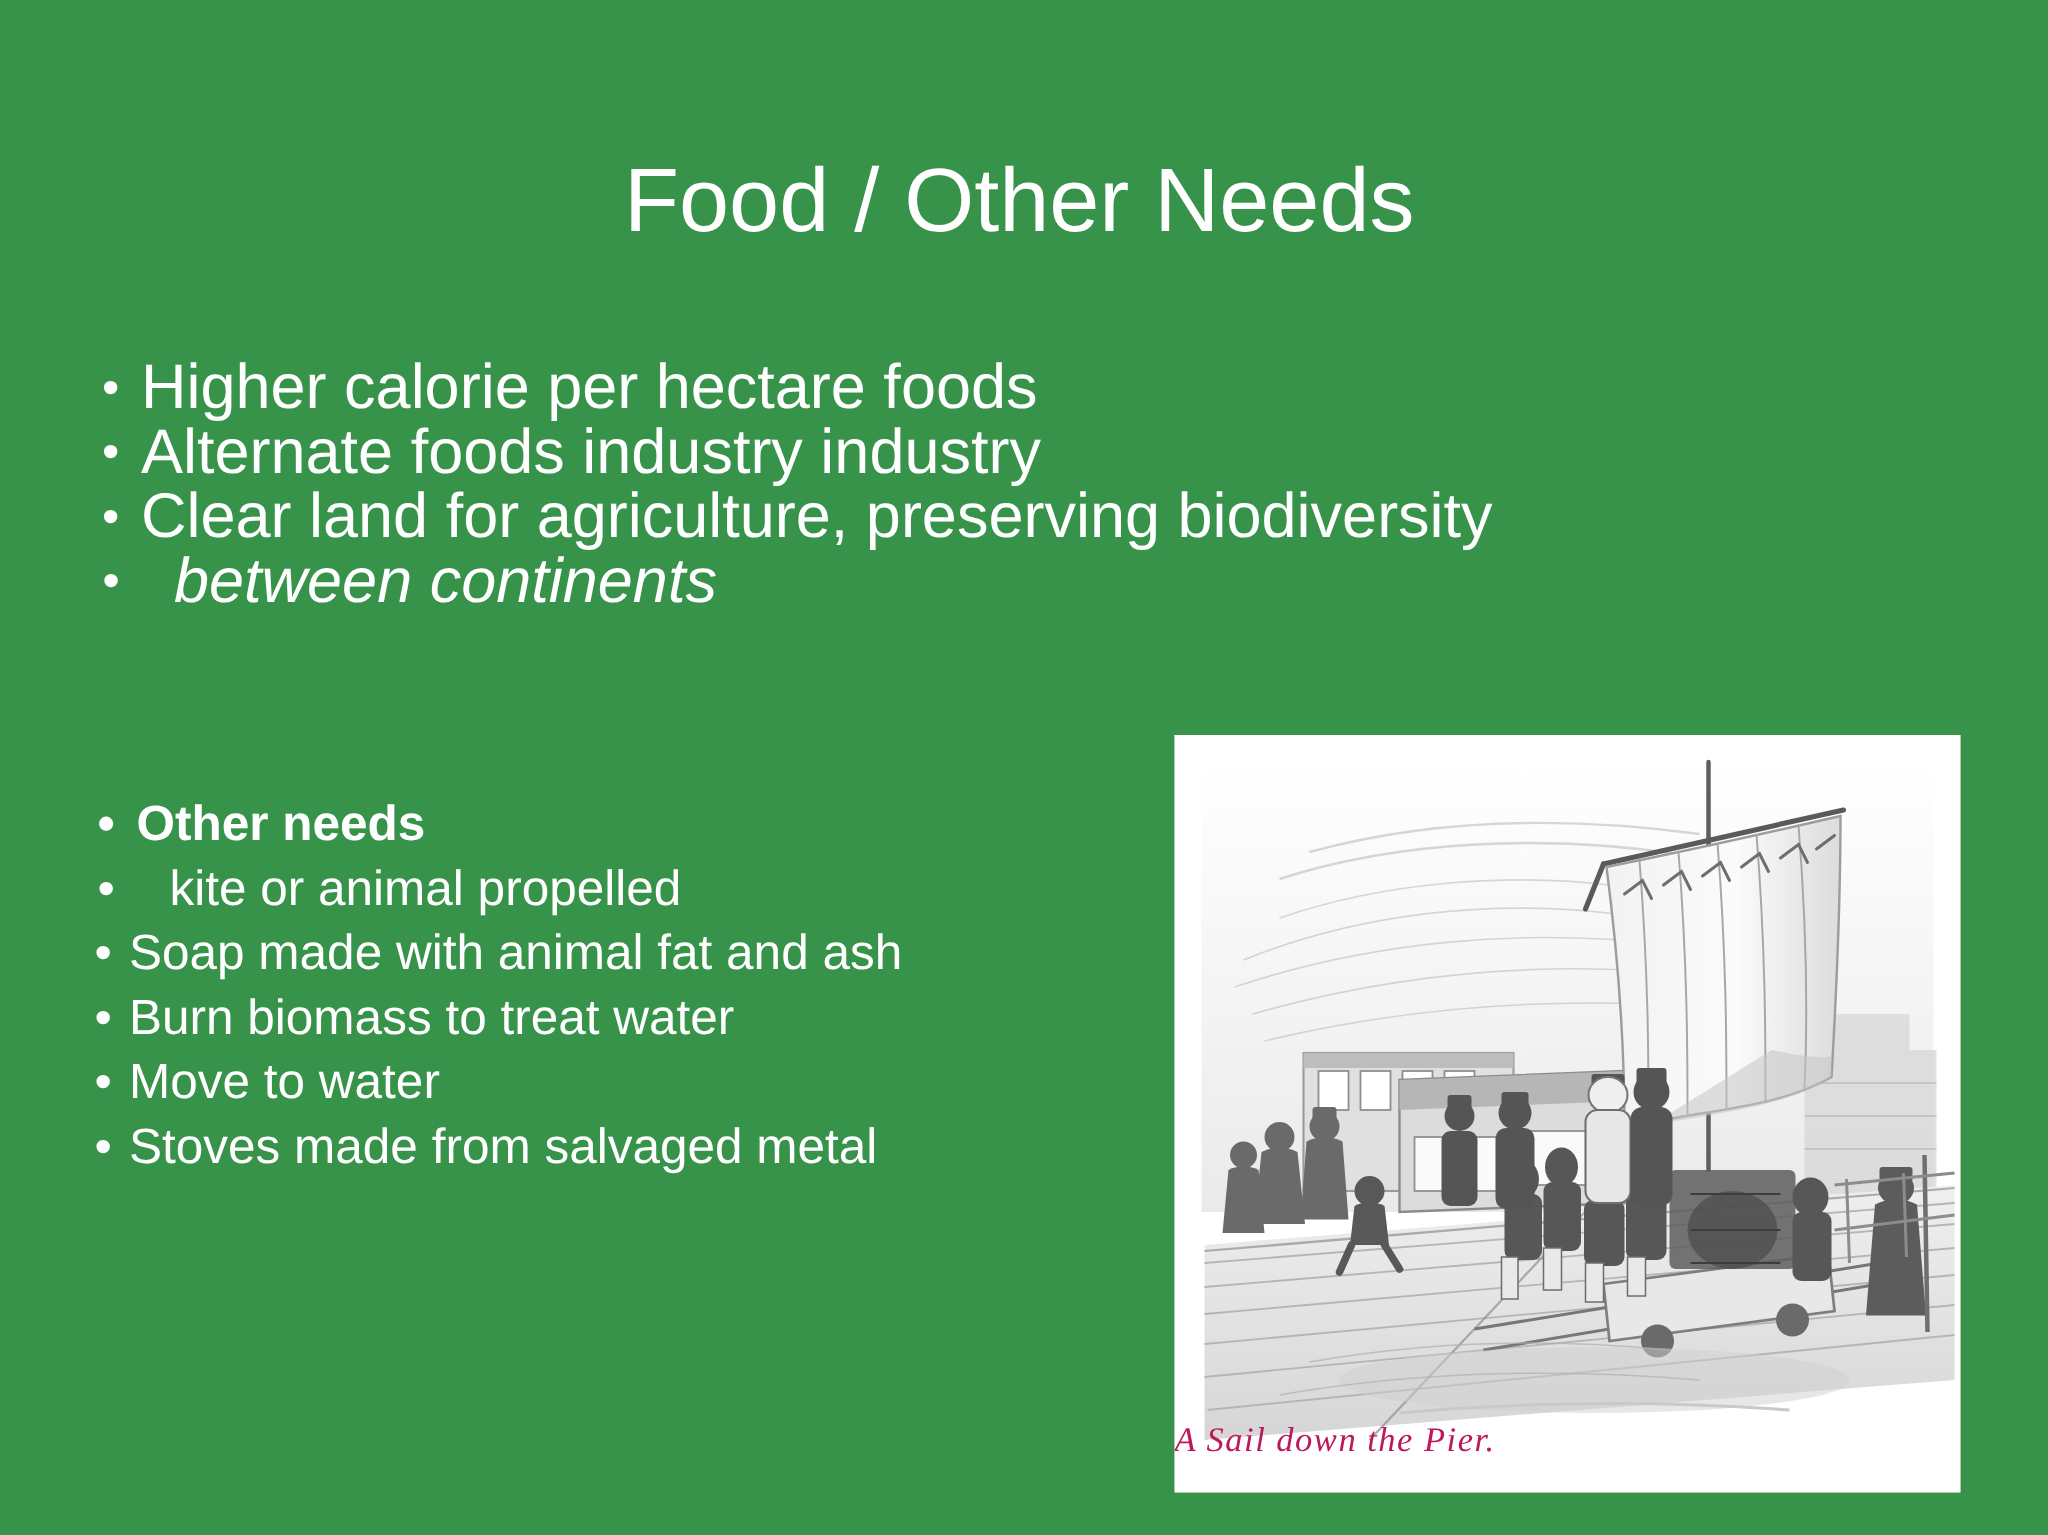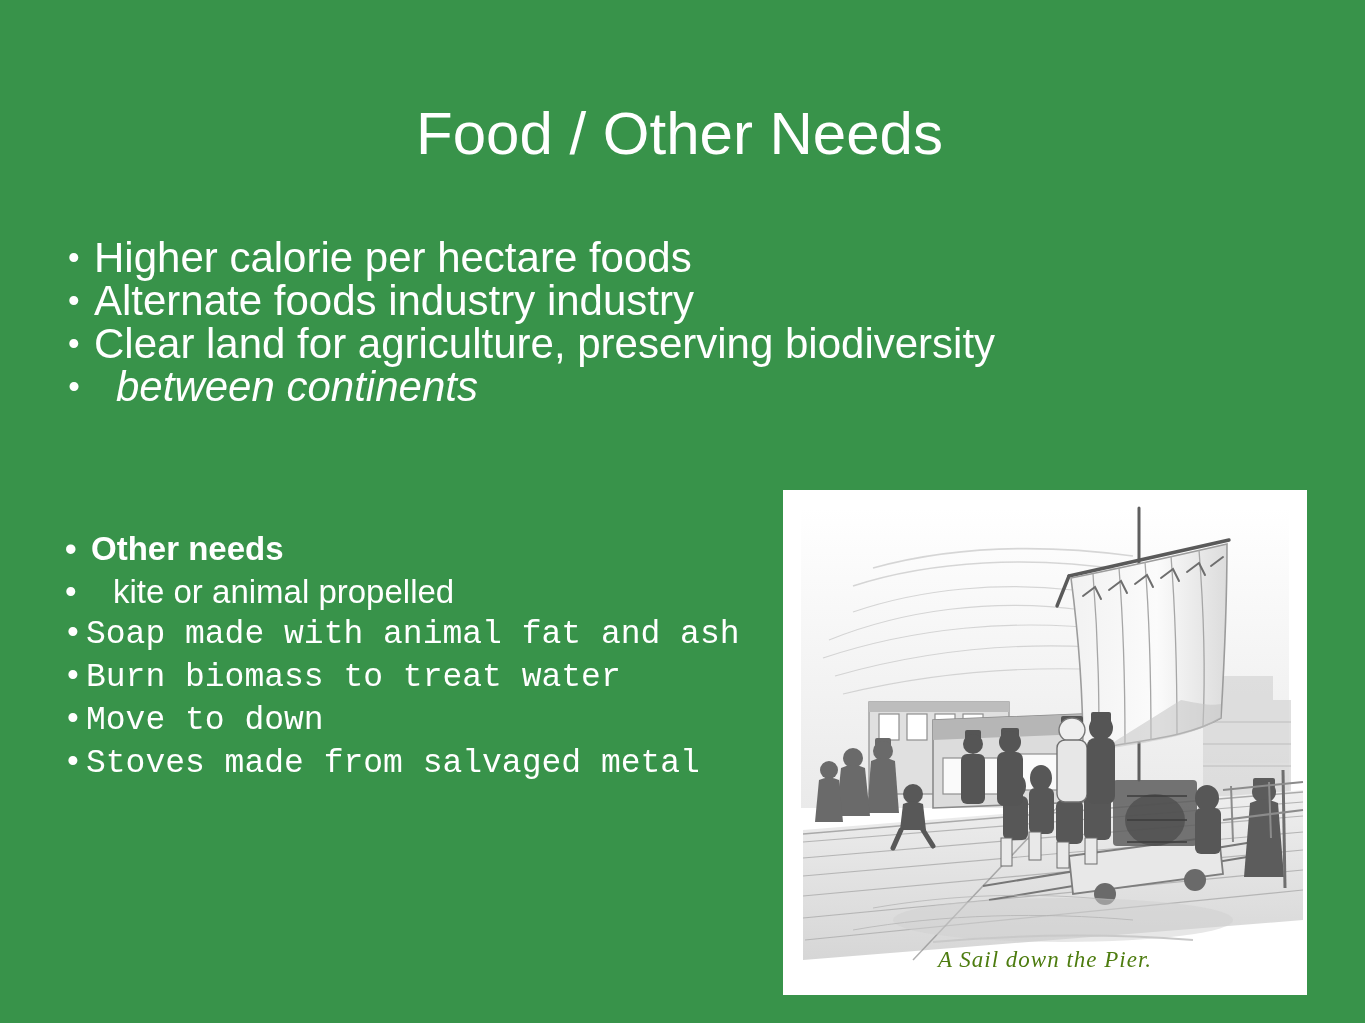--- a/index.html
+++ b/index.html
@@ -69,21 +69,20 @@
     content: "\2022";
     position: absolute;
     left: 8px;
     top: 0;
     font-size: 33px;
     line-height: inherit;
   }
   
   .bullet-tight {
     padding-left: 29px;
-    font-family: Liberation Mono, monospace;
   }
   .bullet-tight::before {
     left: 6px;
   }
 
   .em-italic {
     font-style: italic;
   }
   .em-bold {
     font-weight: bold;
@@ -108,25 +107,25 @@
   .picture-frame svg {
     display: block;
     width: 100%;
     height: 100%;
   }
   .picture-caption {
     position: absolute;
     left: 0;
     bottom: 22px;
     width: 100%;
-    text-align: center;
+    text-align: left;
     font-family: "Liberation Serif", serif;
     font-style: italic;
     font-size: 23px;
-    color: #4d7c0f;
+    color: #be185d;
     letter-spacing: 1px;
   }
 </style>
 </head>
 <body>
 
 <div class="slide">
 
   <div class="slide-title">Food / Other Needs</div>
 
@@ -162,21 +161,21 @@
 
     <span class="bullet-line bullet-tight">
       <span>Soap made with animal fat and ash</span>
     </span>
 
     <span class="bullet-line bullet-tight">
       <span>Burn biomass to treat water</span>
     </span>
 
     <span class="bullet-line bullet-tight">
-      <span>Move to down</span>
+      <span>Move to water</span>
     </span>
 
     <span class="bullet-line bullet-tight">
       <span>Stoves made from salvaged metal</span>
     </span>
 
   </div>
 
   <div class="picture-frame">
     <svg viewBox="0 0 524 505" xmlns="http://www.w3.org/2000/svg">

